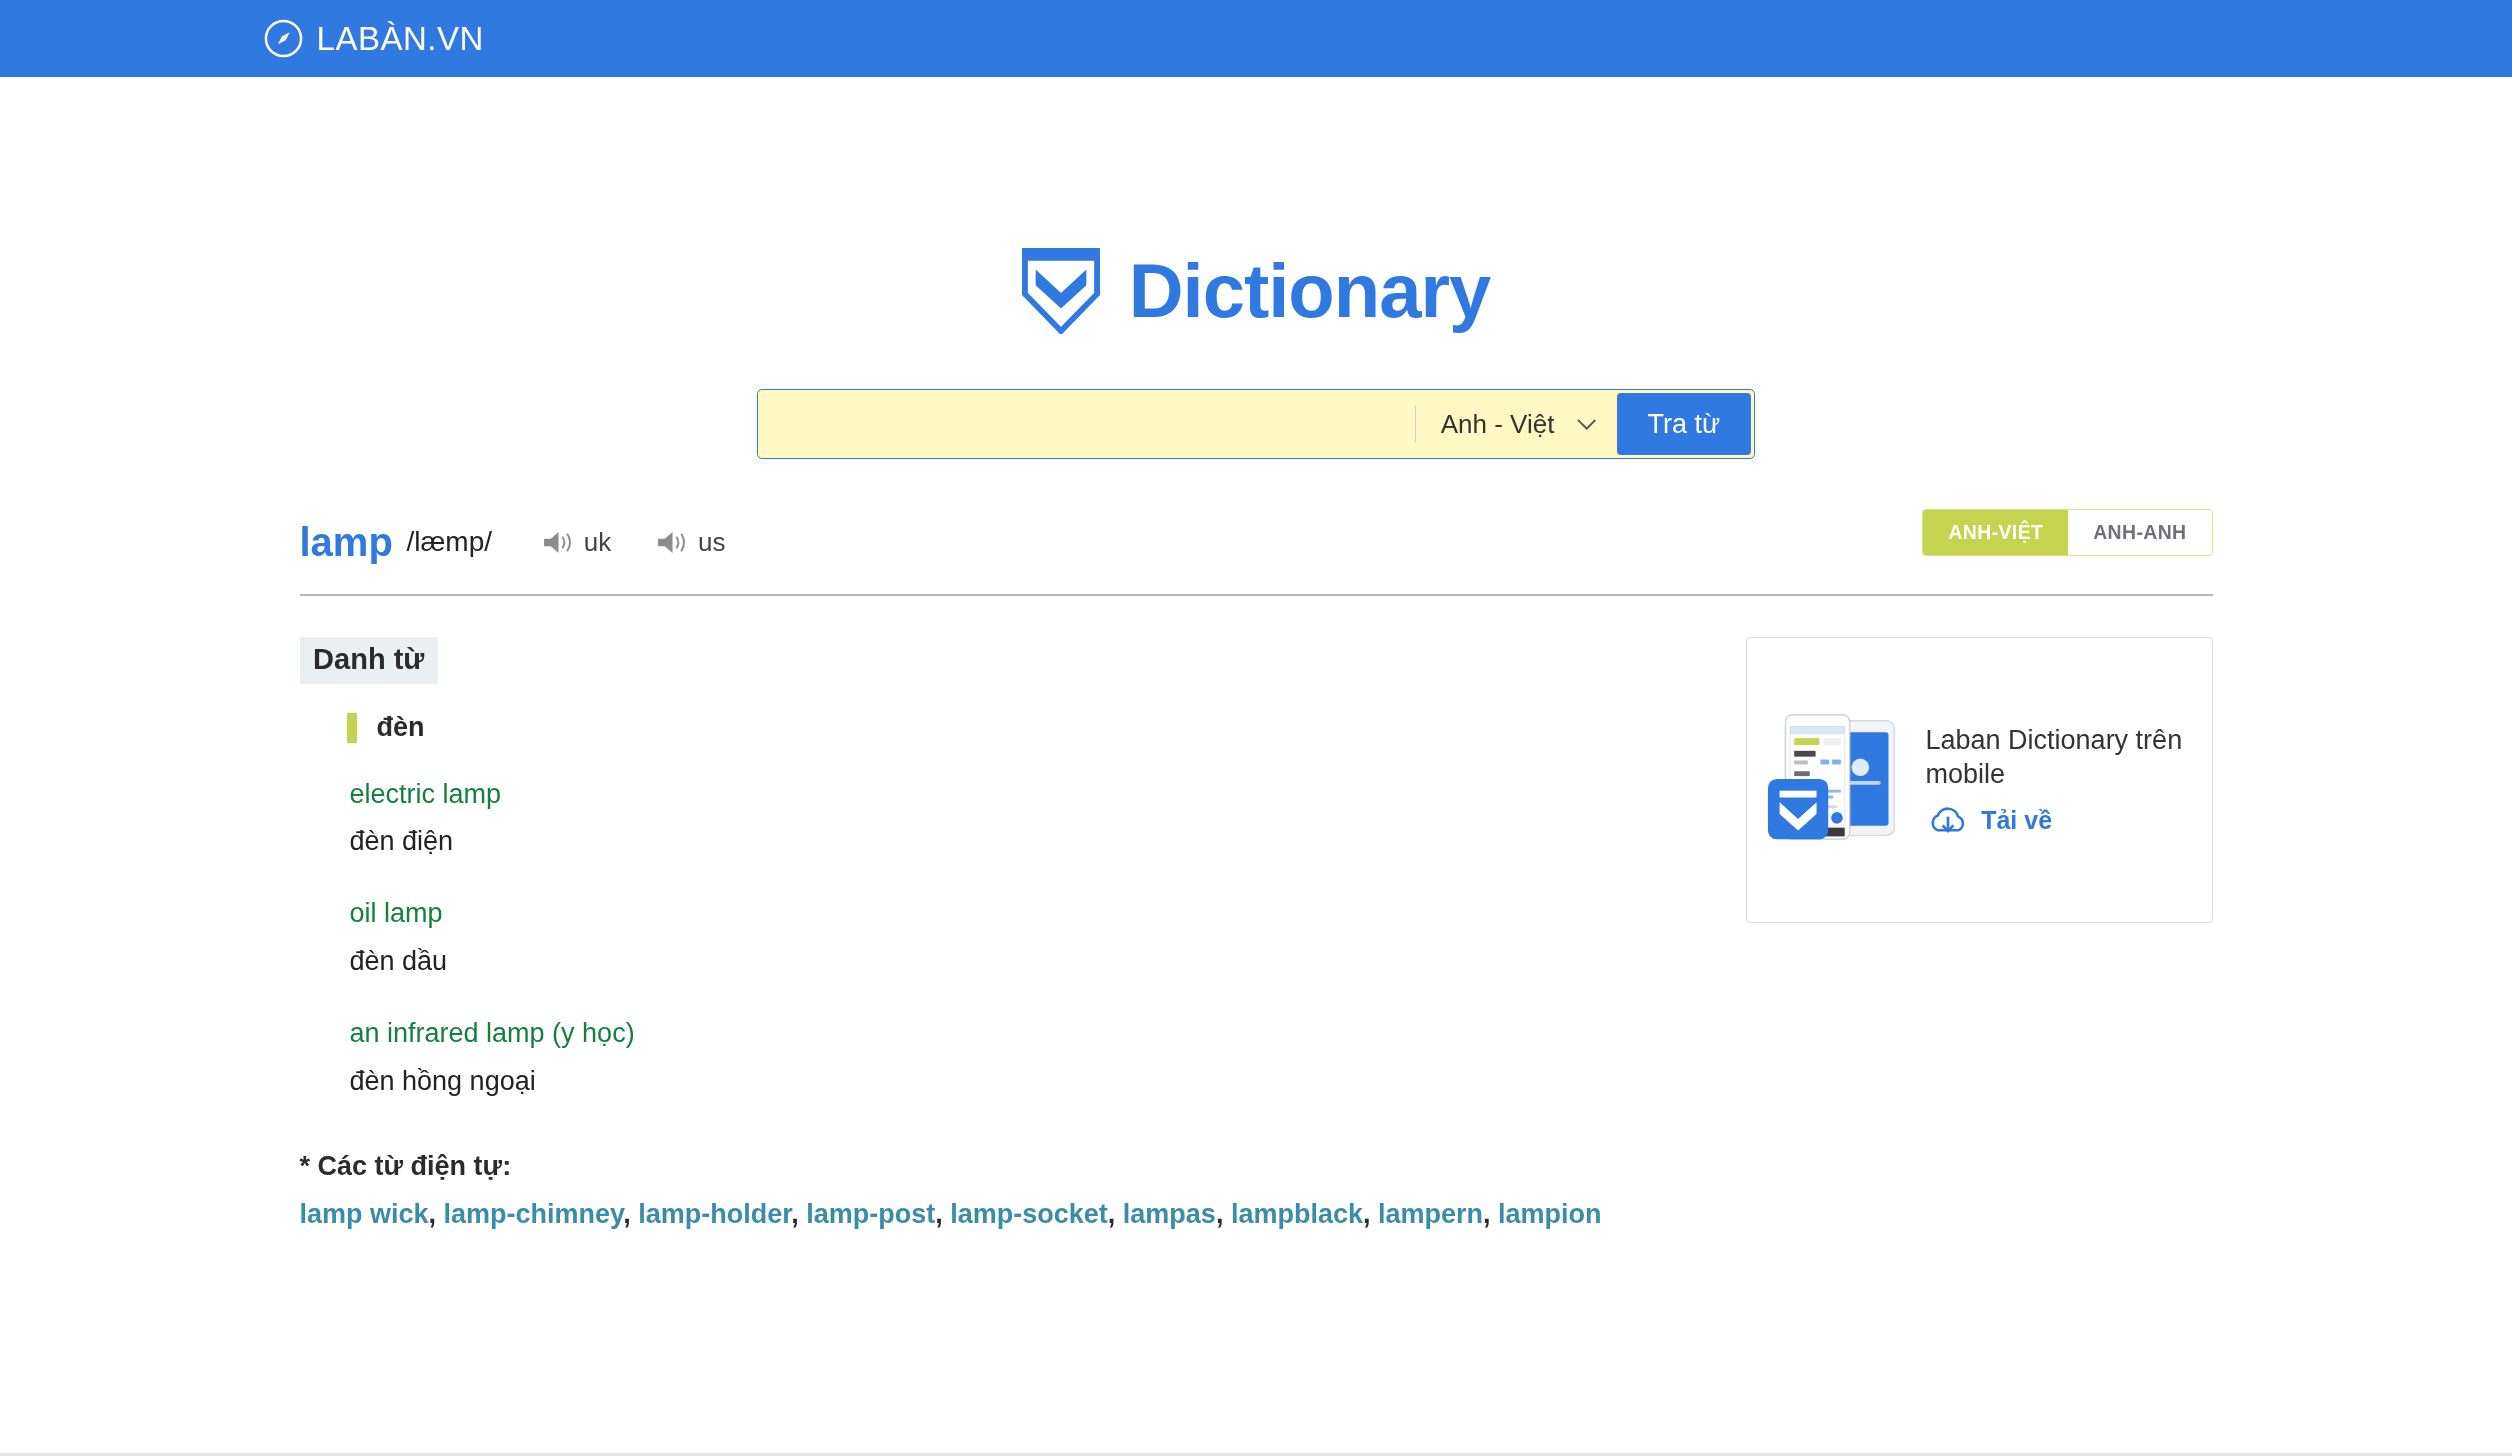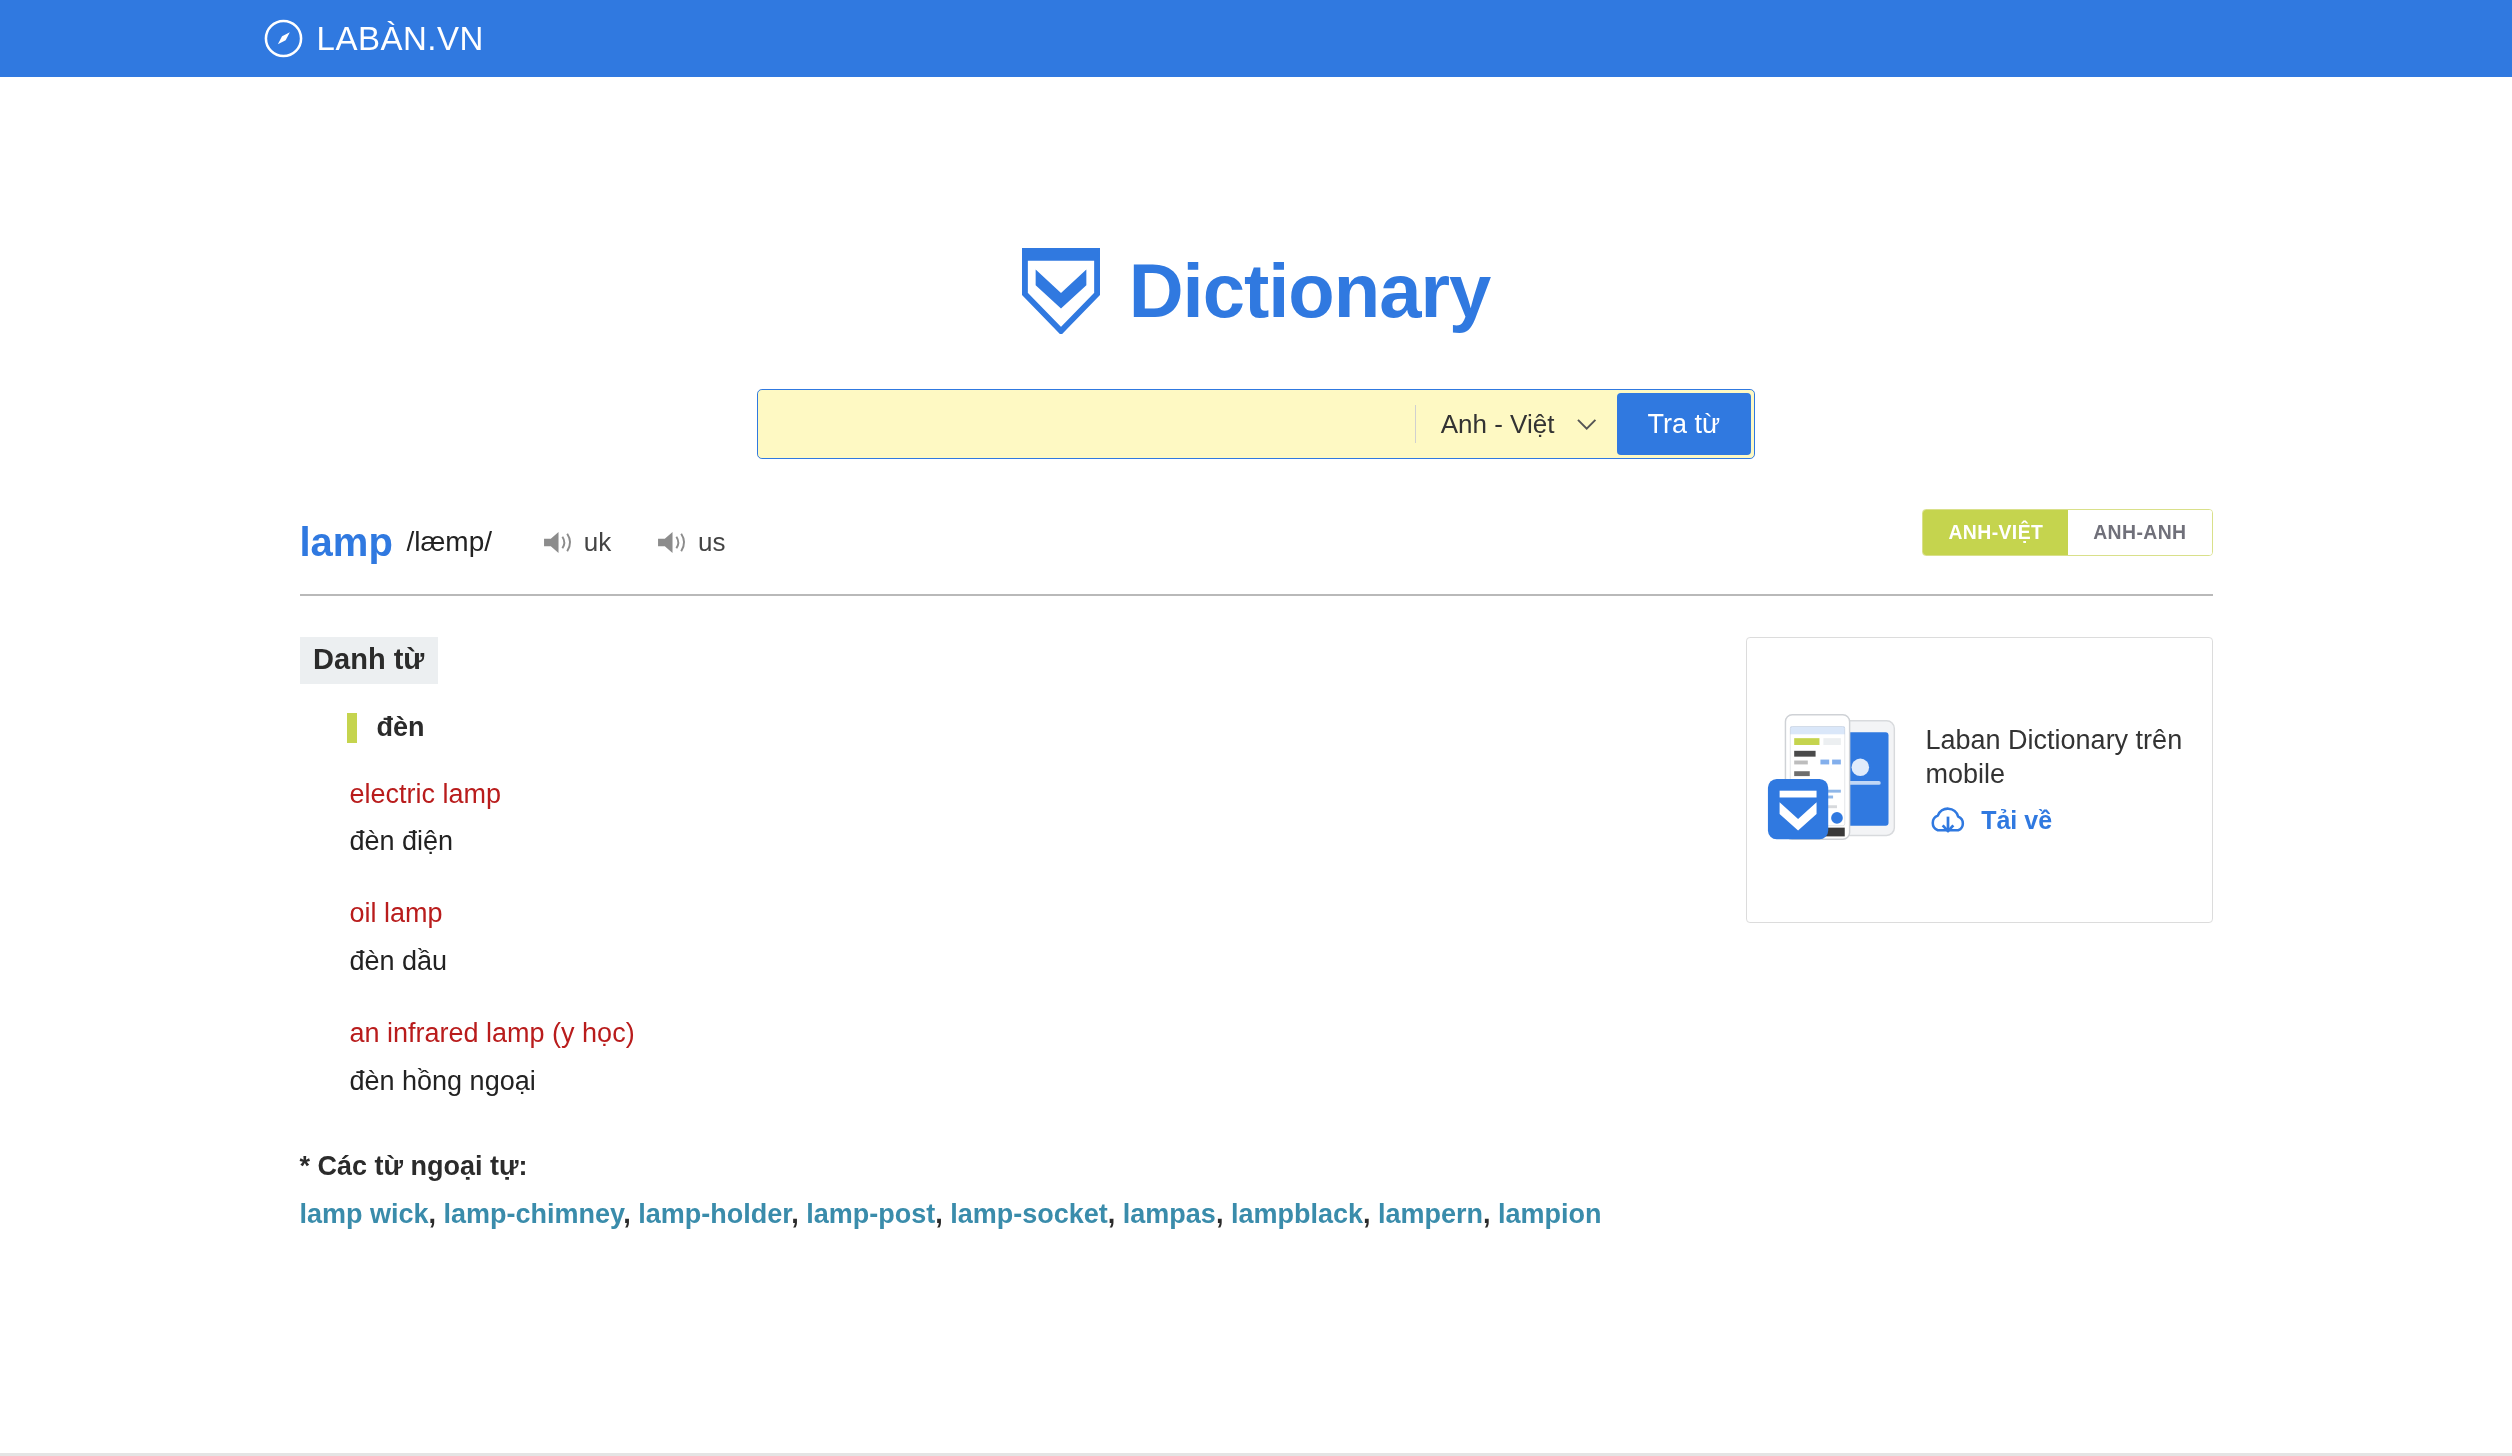--- a/index.html
+++ b/index.html
@@ -223,21 +223,21 @@
     color: #2b2b2b;
     margin-left: 19.4px;
     line-height: 1;
   }
 
   .examples { margin-top: 36px; margin-left: 50px; }
   .ex-item { margin-bottom: 41px; }
   .ex-item:last-child { margin-bottom: 0; }
   .ex-en {
     font-size: 27px;
-    color: #b91c1c;
+    color: #15803d;
     line-height: 1.15;
     cursor: pointer;
     display: inline-block;
   }
   .ex-vi {
     font-size: 27px;
     color: #222222;
     line-height: 1.15;
     margin-top: 16.5px;
   }
@@ -404,21 +404,21 @@
           <div class="ex-en">oil lamp</div>
           <div class="ex-vi">đèn dầu</div>
         </div>
         <div class="ex-item">
           <div class="ex-en">an infrared lamp (y học)</div>
           <div class="ex-vi">đèn hồng ngoại</div>
         </div>
       </div>
 
       <div class="similar">
-        <div class="similar-title">* Các từ ngoại tự:</div>
+        <div class="similar-title">* Các từ điện tự:</div>
         <div class="similar-list" id="similar-list"><a>lamp wick</a>, <a>lamp-chimney</a>, <a>lamp-holder</a>, <a>lamp-post</a>, <a>lamp-socket</a>, <a>lampas</a>, <a>lampblack</a>, <a>lampern</a>, <a>lampion</a></div>
       </div>
 
     </div>
 
     <div class="right-col">
       <div class="promo">
         <span class="promo-art">
           <svg viewBox="0 0 148 145" width="144" height="141">
 

